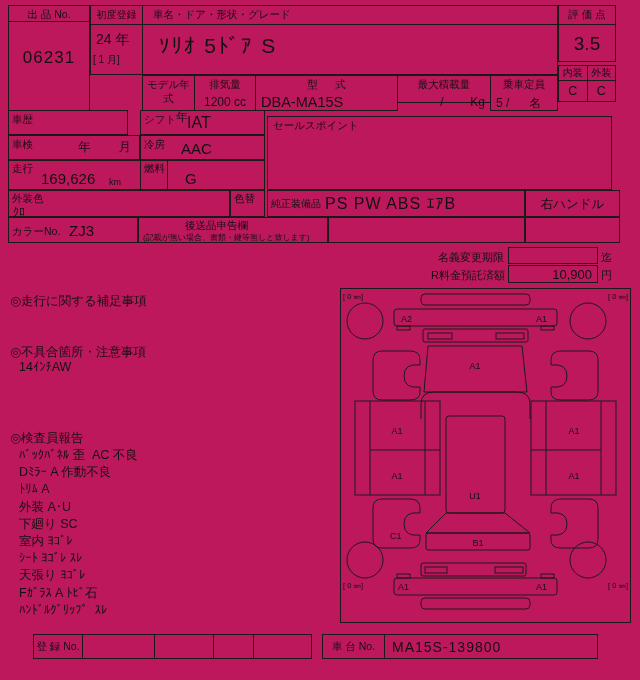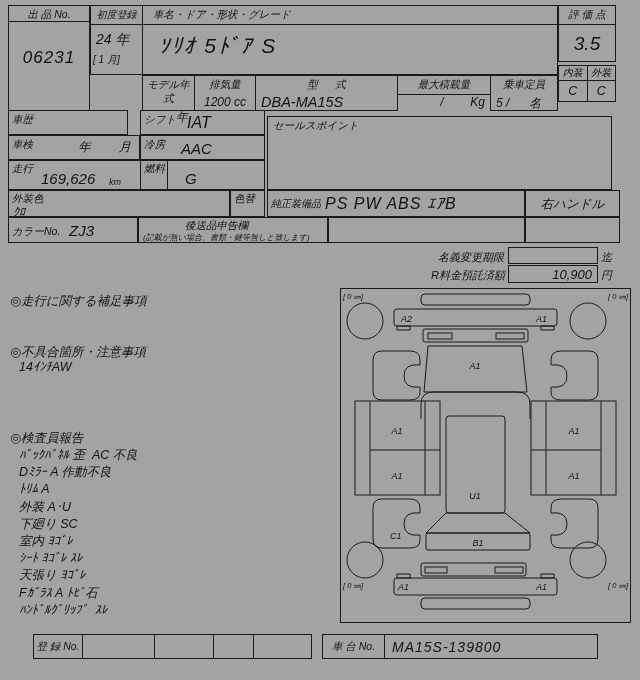--- a/index.html
+++ b/index.html
@@ -1,17 +1,17 @@
 <!DOCTYPE html>
 <html><head>
 <meta charset="utf-8">
 <style>
   html,body{margin:0;padding:0;background:#e8e8e8;}
-  #sheet{position:relative;width:640px;height:680px;background:#a3a3a3;
-    font-family:"Liberation Sans","DejaVu Sans",sans-serif;color:#111;overflow:hidden;font-style:italic;}
+  #sheet{position:relative;width:640px;height:680px;background:#be185d;
+    font-family:"Liberation Sans","DejaVu Sans",sans-serif;color:#111;overflow:hidden;}
   .abs{position:absolute;box-sizing:border-box;}
   .b{border:1px solid #1a1a1a;}
   .lbl{font-size:10.5px;line-height:1.2;}
   .ctr{text-align:center;}
   .pre{white-space:pre;}
   .spec-lbl{font-size:10.5px;text-align:center;margin-top:2px;}
   .spec-val{font-size:12px;margin-top:3px;}
   svg text{font-family:"Liberation Sans","DejaVu Sans",sans-serif;}
   .note-line{font-size:12.5px;line-height:17.2px;white-space:pre;}
 </style>
@@ -54,21 +54,21 @@
     <div class="spec-val" style="text-align:right;padding-right:6px;">年</div>
   </div>
   <div class="abs b" style="left:194px;top:75px;width:62px;height:36px;">
     <div class="spec-lbl">排気量</div>
     <div class="spec-val ctr">1200 cc</div>
   </div>
   <div class="abs b" style="left:255px;top:75px;width:143px;height:36px;">
     <div class="spec-lbl pre">型      式</div>
     <div style="font-size:14.5px;margin-top:2px;padding-left:5px;">DBA-MA15S</div>
   </div>
-  <div class="abs b" style="left:397px;top:75px;width:94px;height:20px;">
+  <div class="abs b" style="left:397px;top:75px;width:94px;height:28px;">
     <div class="spec-lbl">最大積載量</div>
     <div class="spec-val pre" style="text-align:right;padding-right:5px;">/        Kg</div>
   </div>
   <div class="abs b" style="left:490px;top:75px;width:68px;height:36px;">
     <div class="spec-lbl">乗車定員</div>
     <div class="spec-val pre" style="padding-left:5px;">5 /      名</div>
   </div>
 
   <div class="abs b" style="left:8px;top:110px;width:120px;height:25px;">
     <div class="lbl" style="padding:2px 0 0 3px;">車歴</div>

